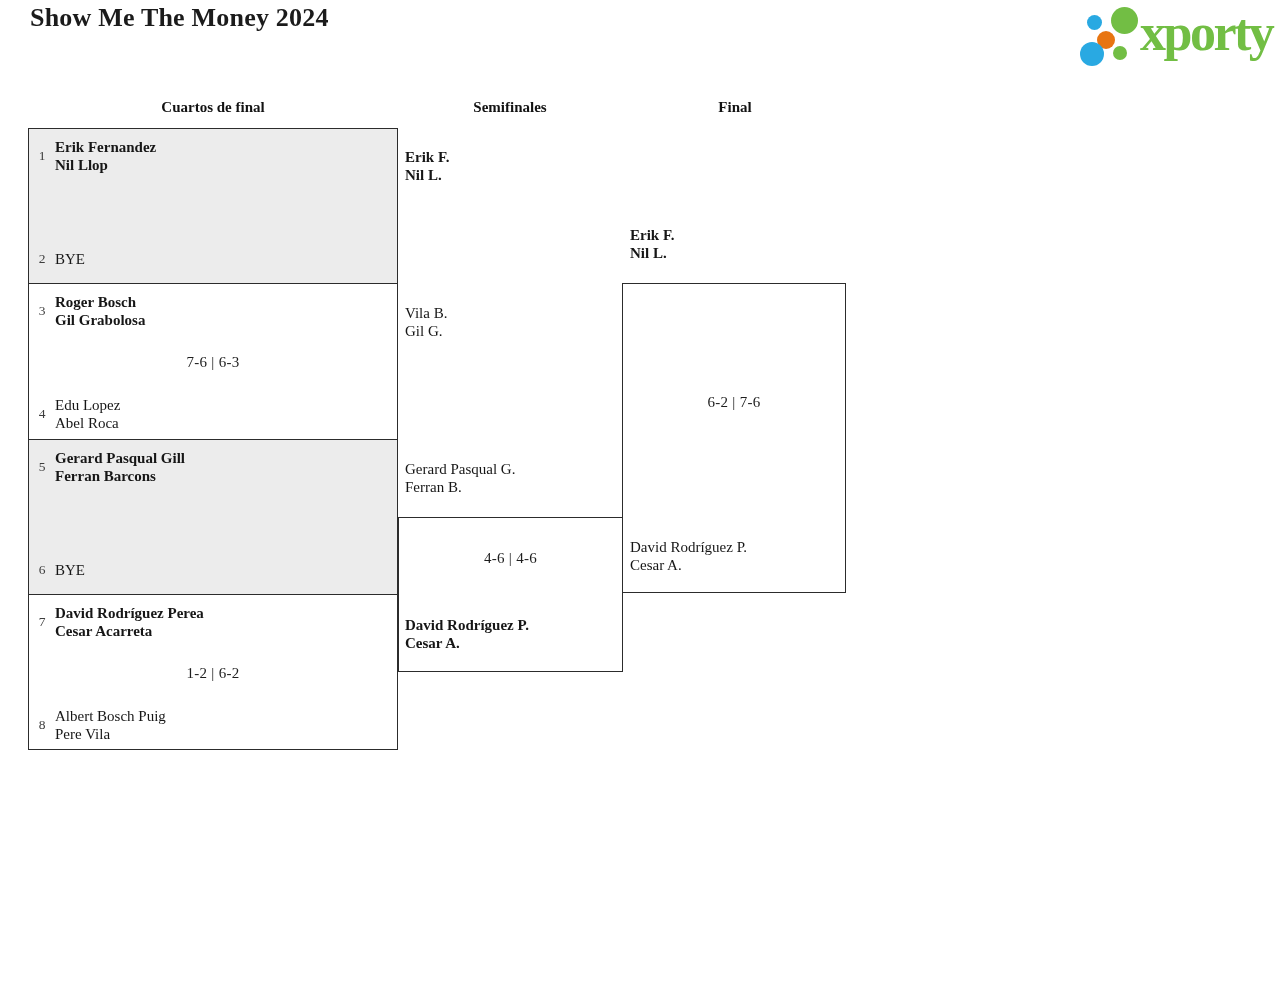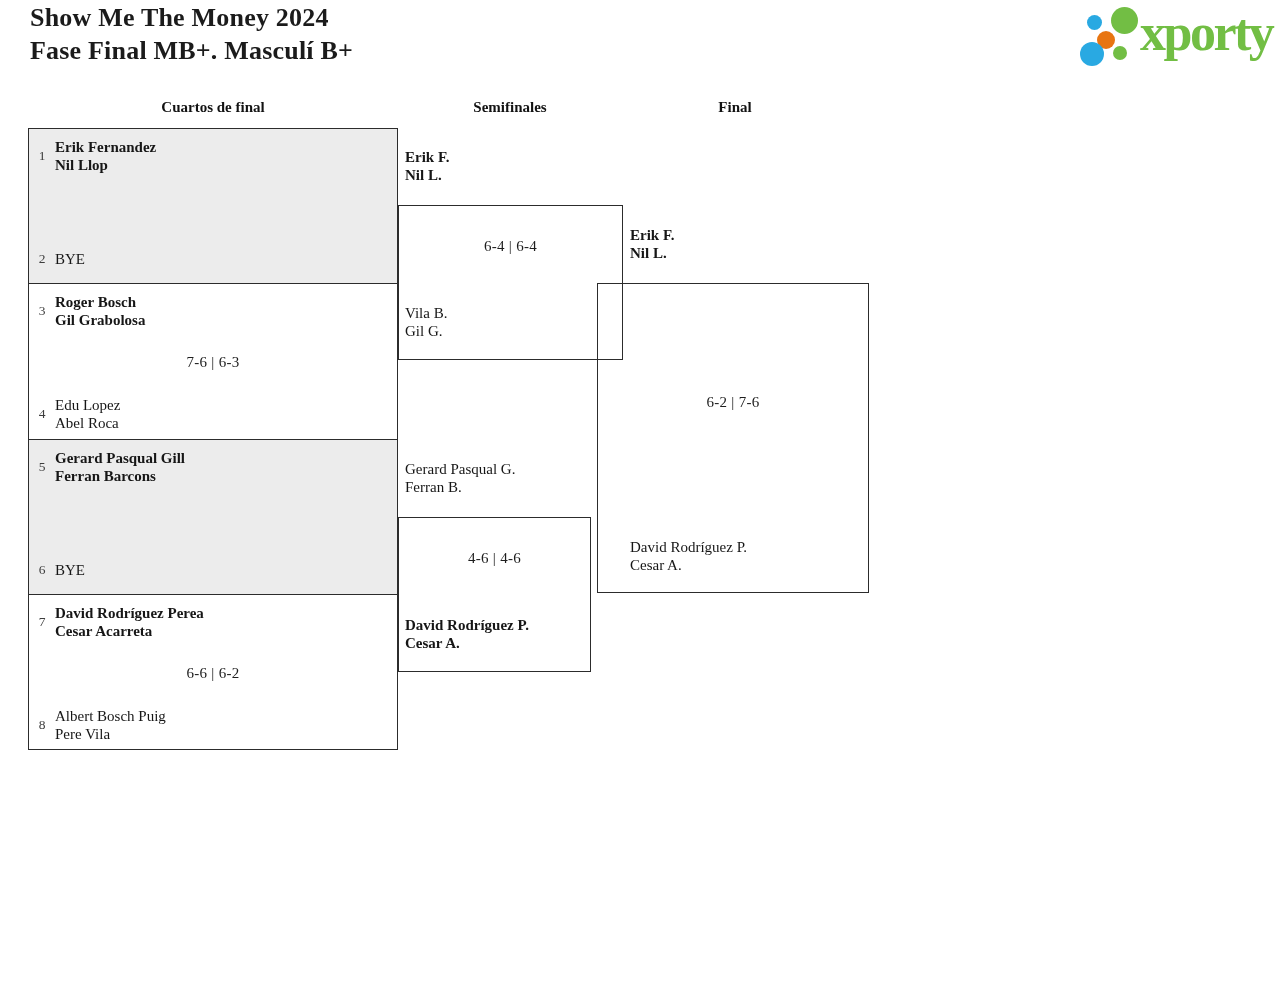--- a/index.html
+++ b/index.html
@@ -59,41 +59,40 @@
   .score {
     position:absolute; left:0; right:0; text-align:center;
     font-size:15px; color:#1d1d1d; letter-spacing:0.3px;
   }
   .qf-match .score { top:70px; }
   .score:empty { display:none; }
 
   
   .rbox { position:absolute; border:1.5px solid #2c2c2c; background:transparent; }
   .sf1-box { left:370px; top:205px; width:225px; height:155px; }
-  .sf2-box { left:370px; top:517px; width:193px; height:155px; }
-  .f-box   { left:569px; top:283px; width:272px; height:310px; }
+  .sf2-box { left:370px; top:517px; width:225px; height:155px; }
+  .f-box   { left:594px; top:283px; width:224px; height:310px; }
   .sf1-box .score, .sf2-box .score { top:32px; }
   .f-box .score { top:110px; }
 
   
   .pair { position:absolute; }
   .sf1-t1 { left:377px; top:148px; }
   .sf1-t2 { left:377px; top:304px; }
   .sf2-t1 { left:377px; top:460px; }
   .sf2-t2 { left:377px; top:616px; }
   .f-t1   { left:602px; top:226px; }
   .f-t2   { left:602px; top:538px; }
 </style>
 </head>
 <body>
 
 <div class="page">
 
   <div class="title">Show Me The Money 2024</div>
-  <div class="subtitle">Fase Final MB+. Masculí B+</div>
 
   <div>
     <span class="dot d-blue-s"></span>
     <span class="dot d-green-l"></span>
     <span class="dot d-orange"></span>
     <span class="dot d-blue-l"></span>
     <span class="dot d-green-s"></span>
     <span class="logo-text">xporty</span>
   </div>
 
@@ -158,39 +157,36 @@
     </div>
 
     <div class="qf-match">
       <div class="team t1">
         <span class="seed">7</span>
         <span class="names w">
           <div class="nm">David Rodríguez Perea</div>
           <div class="nm">Cesar Acarreta</div>
         </span>
       </div>
-      <div class="score">6-6 | 6-2</div>
+      <div class="score">1-2 | 6-2</div>
       <div class="team t2">
         <span class="seed">8</span>
         <span class="names">
           <div class="nm">Albert Bosch Puig</div>
           <div class="nm">Pere Vila</div>
         </span>
       </div>
     </div>
 
   </div>
 
   <div class="pair w sf1-t1">
     <div class="nm">Erik F.</div>
     <div class="nm">Nil L.</div>
   </div>
-  <div class="rbox sf1-box">
-    <div class="score">6-4 | 6-4</div>
-  </div>
   <div class="pair sf1-t2">
     <div class="nm">Vila B.</div>
     <div class="nm">Gil G.</div>
   </div>
 
   <div class="pair sf2-t1">
     <div class="nm">Gerard Pasqual G.</div>
     <div class="nm">Ferran B.</div>
   </div>
   <div class="rbox sf2-box">

